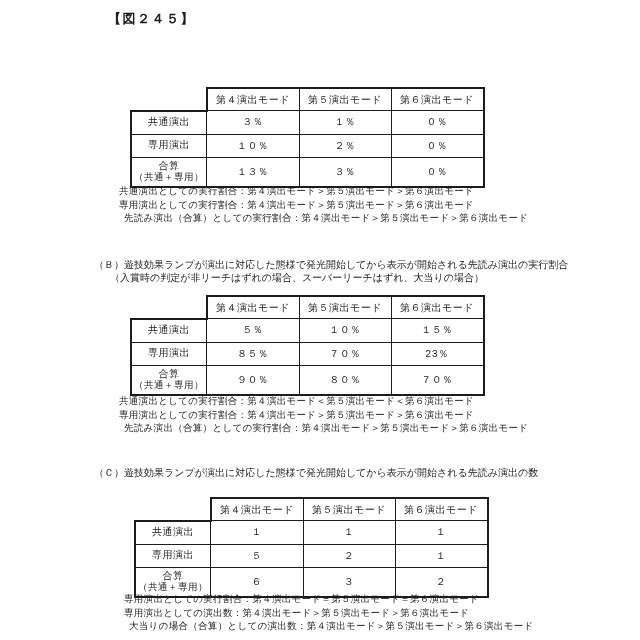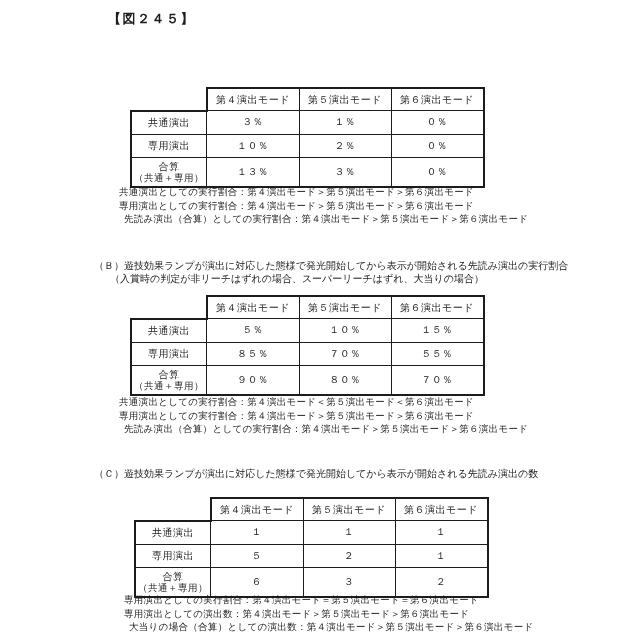--- a/index.html
+++ b/index.html
@@ -1,18 +1,18 @@
 <!DOCTYPE html>
 <html><head>
 <meta charset="utf-8">
 <style>
   html,body{margin:0;padding:0;background:#ffffff;}
   .page{
     position:relative;width:640px;height:640px;background:#ffffff;
-    color:#1c1c1c;font-family:Liberation Sans, sans-serif;
+    color:#1c1c1c;font-family:Liberation Mono, monospace;
     overflow:hidden;
   }
   .fig-title{
     position:absolute;left:108px;top:10px;
     font-size:13px;font-weight:bold;letter-spacing:1.5px;white-space:nowrap;
   }
   .heading{position:absolute;font-size:10px;line-height:13px;white-space:nowrap;}
   .heading .l2{padding-left:16px;}
   table.rate{
     position:absolute;border-collapse:collapse;table-layout:fixed;
@@ -103,21 +103,21 @@
     <tr class="r1">
       <th class="rlab">共通演出</th>
       <td class="c1">５％</td>
       <td class="c2">１０％</td>
       <td class="c3">１５％</td>
     </tr>
     <tr class="r2">
       <th class="rlab">専用演出</th>
       <td class="c1">８５％</td>
       <td class="c2">７０％</td>
-      <td class="c3">５５％</td>
+      <td class="c3">23％</td>
     </tr>
     <tr class="r3 rlast">
       <th class="rlab">
         <div>合算</div>
         <div class="sub">（共通＋専用）</div>
       </th>
       <td class="c1">９０％</td>
       <td class="c2">８０％</td>
       <td class="c3">７０％</td>
     </tr>

